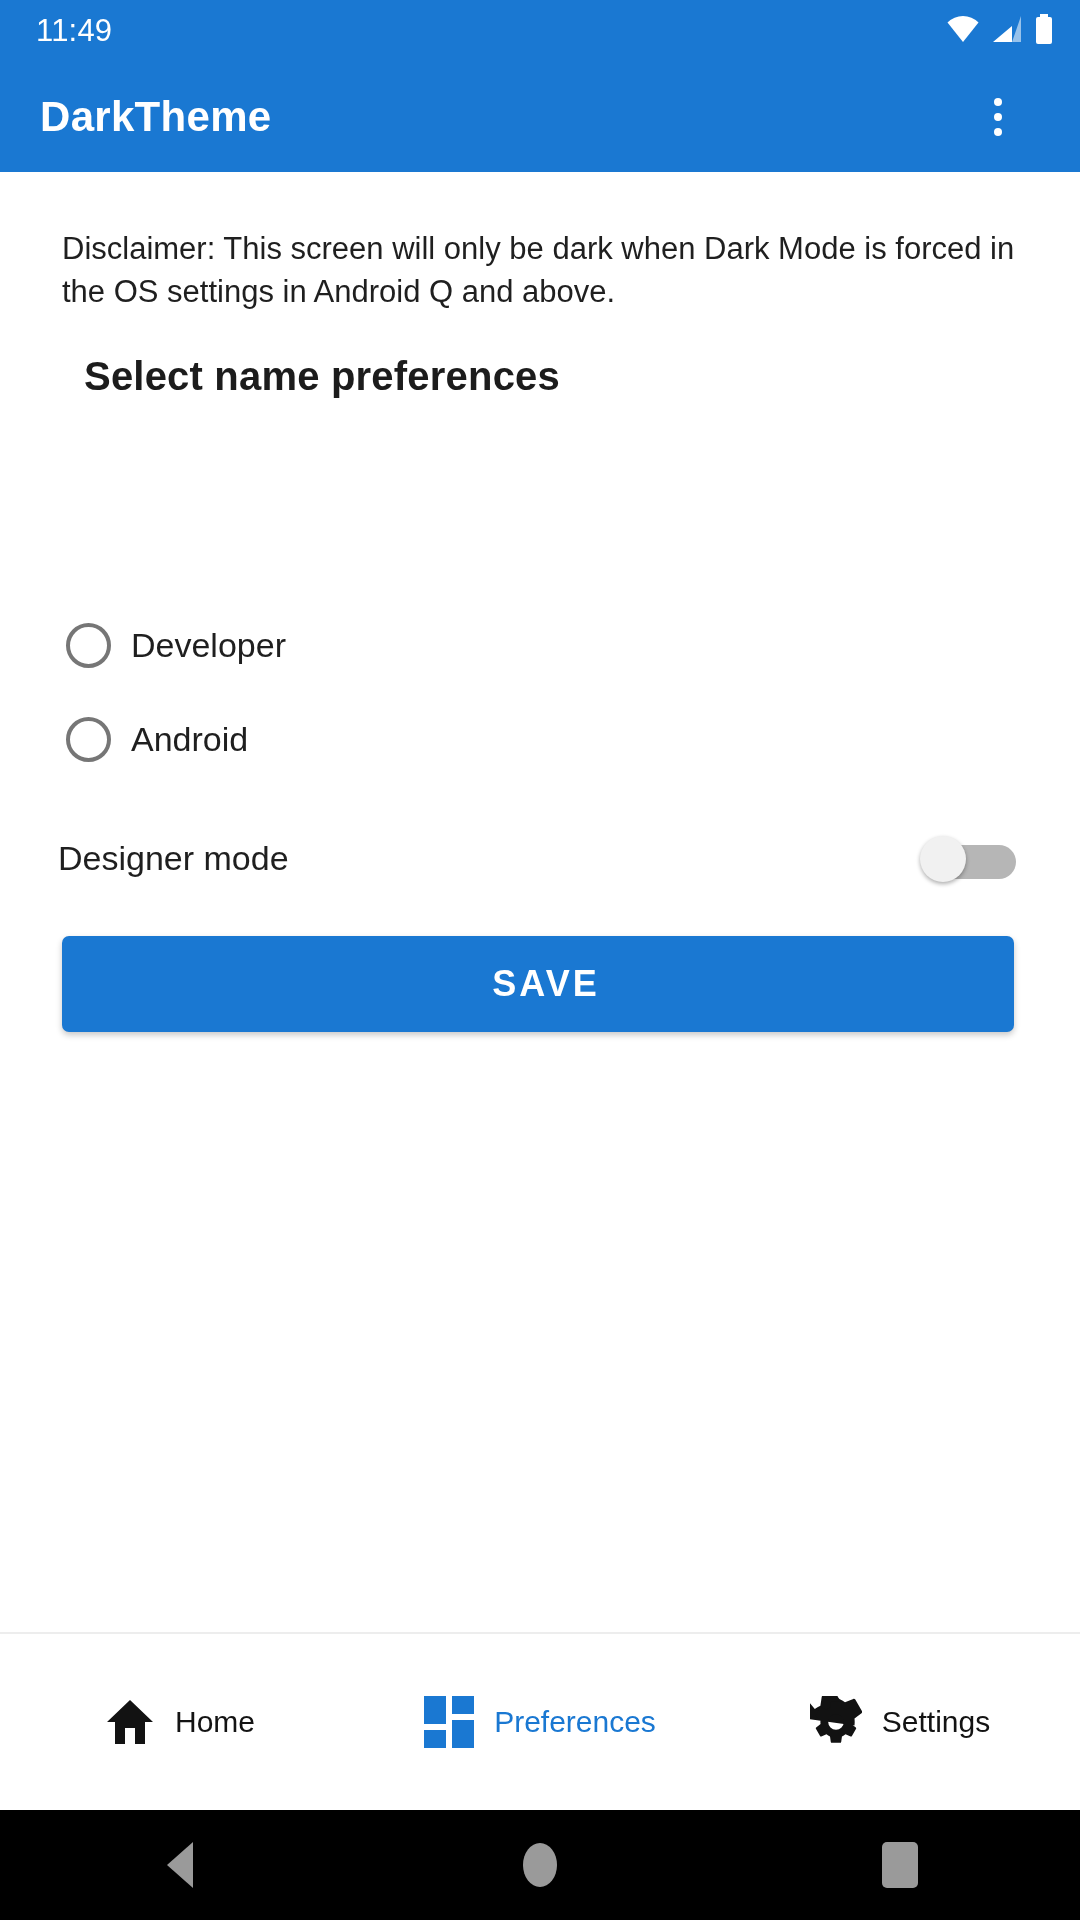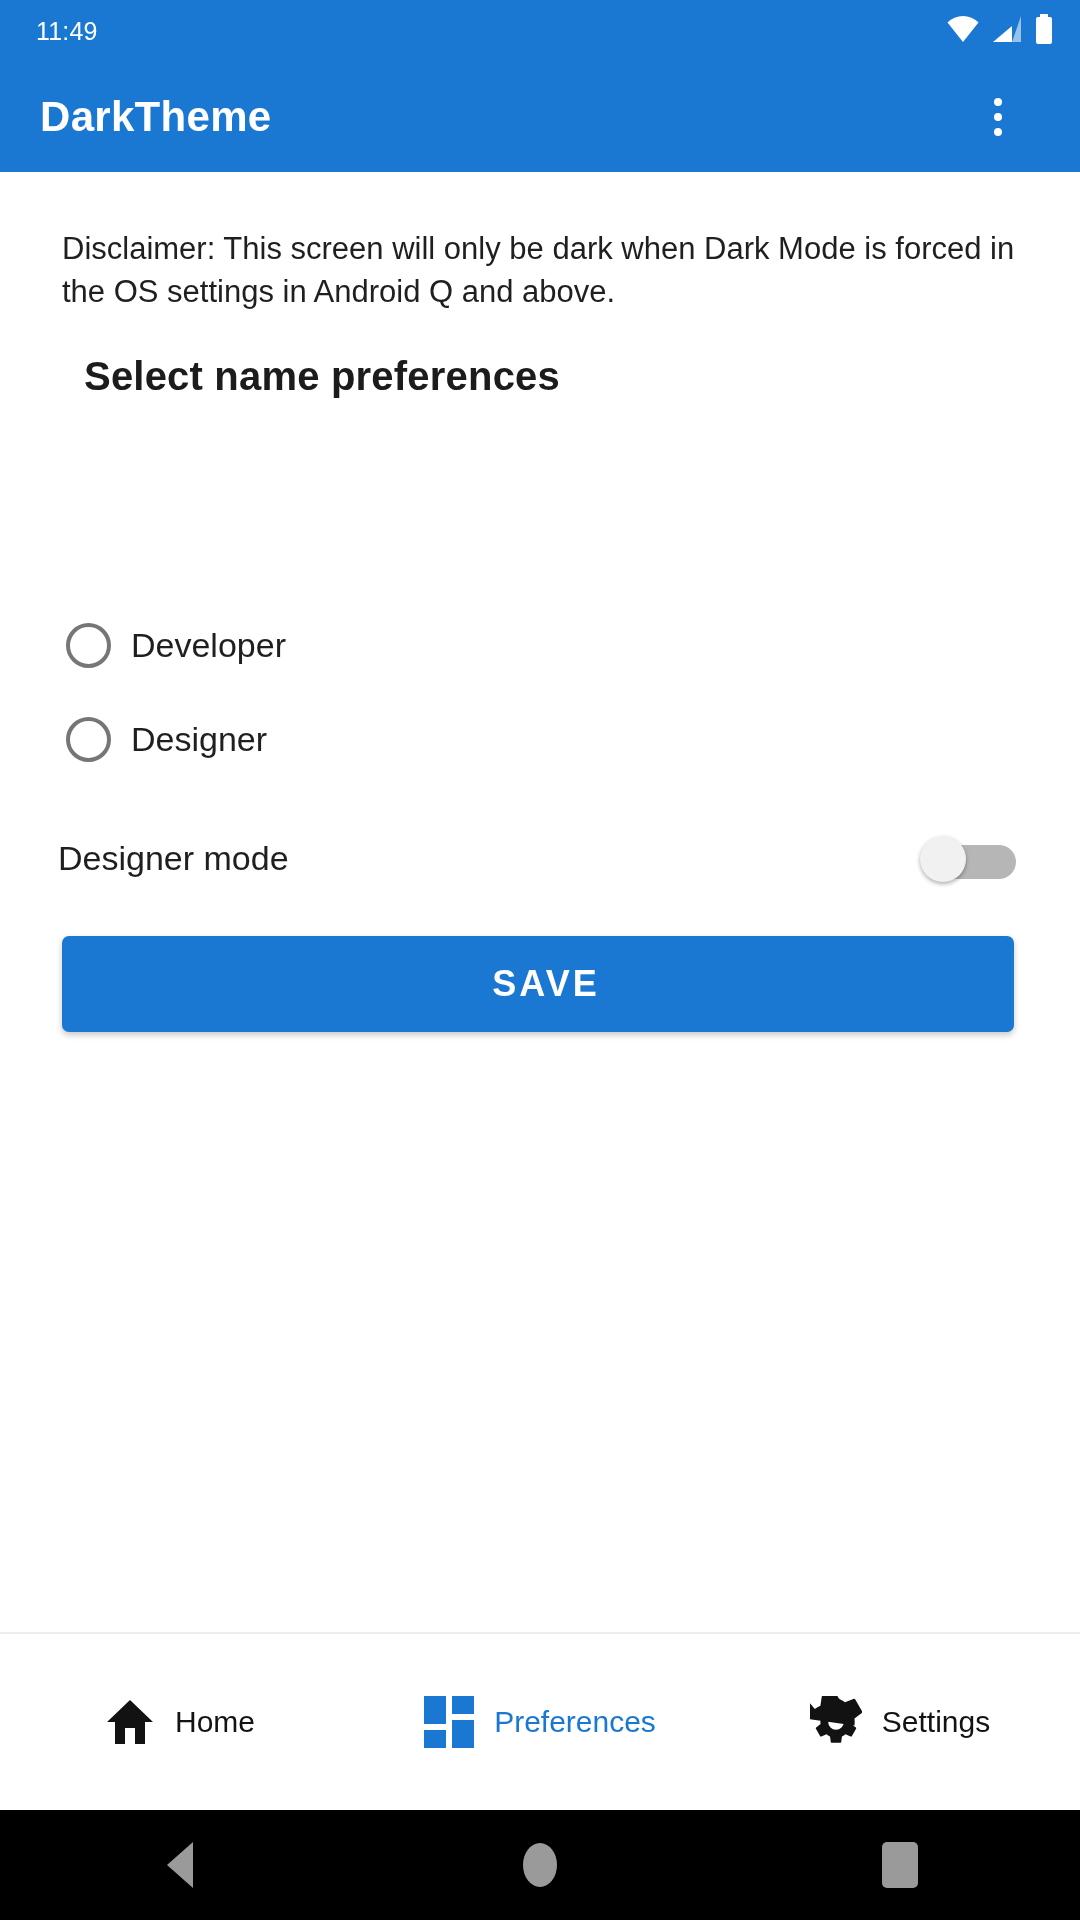--- a/index.html
+++ b/index.html
@@ -11,21 +11,21 @@
   }
   #screen { position:relative; width:1080px; height:1920px; background:#ffffff; }
 
   
   .statusbar {
     position:absolute; top:0; left:0; width:1080px; height:62px;
     background:#1a78d2;
     display:flex; align-items:center; justify-content:space-between;
     padding:0 26px 0 36px;
   }
-  .clock { color:#ffffff; font-size:25px; font-weight:400; letter-spacing:.2px; }
+  .clock { color:#ffffff; font-size:31px; font-weight:400; letter-spacing:.2px; }
   .sysicons { display:flex; align-items:center; gap:11px; }
 
   
   .appbar {
     position:absolute; top:62px; left:0; width:1080px; height:110px;
     background:#1a78d2;
     display:flex; align-items:center; justify-content:space-between;
     padding:0 52px 0 40px;
   }
   .app-title {
@@ -177,21 +177,21 @@
     <div class="section-title">Select name preferences</div>
 
 
     <div class="radio-row r1">
       <span class="radio-dot"></span>
       <span class="radio-label">Developer</span>
     </div>
 
     <div class="radio-row r2">
       <span class="radio-dot"></span>
-      <span class="radio-label">Designer</span>
+      <span class="radio-label">Android</span>
     </div>
 
     <div class="switch-row">
       <span class="switch-label">Designer mode</span>
       <span class="switch">
         <span class="switch-track"></span>
         <span class="switch-thumb"></span>
       </span>
     </div>
 

